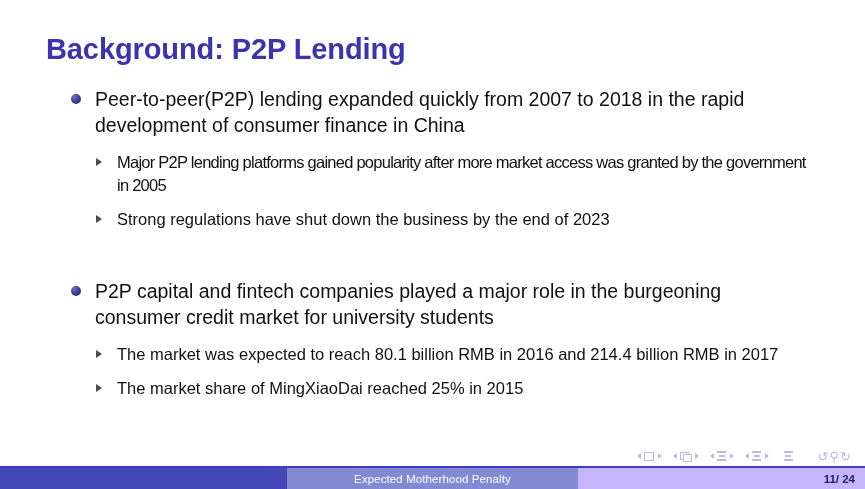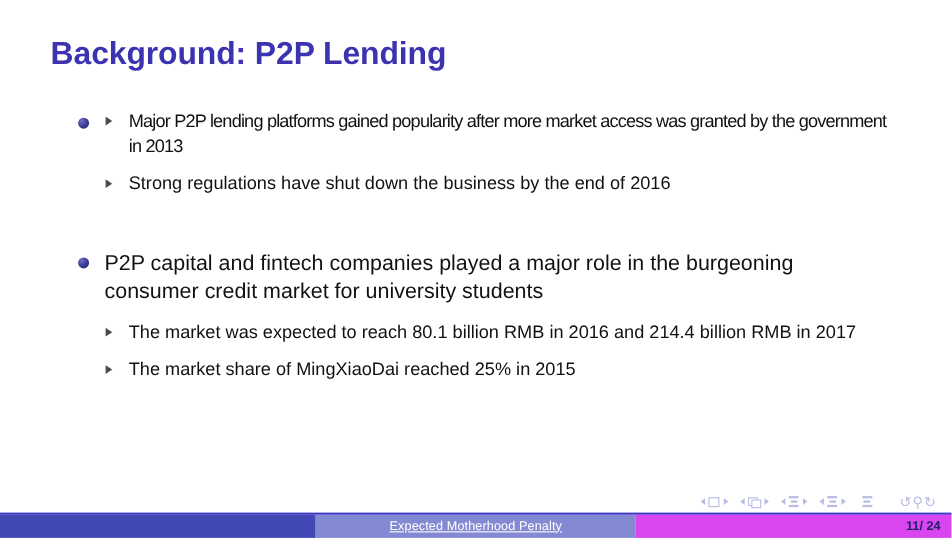--- a/index.html
+++ b/index.html
@@ -221,26 +221,25 @@
     width: 287px;
     background: #4248b5;
   }
   .seg-mid {
     width: 291px;
     background: #838ad3;
     justify-content: center;
   }
   .seg-mid .link {
     color: #ffffff;
-    text-decoration: underline;
     letter-spacing: 0.1px;
   }
   .seg-right {
     flex: 1;
-    background: #d946ef;
+    background: #c4b5fd;
     justify-content: flex-end;
     padding-right: 10px;
     box-sizing: border-box;
   }
   .seg-right .pageno {
     color: #20206a;
     font-size: 11.5px;
     font-weight: bold;
   }
 </style>
@@ -249,29 +248,30 @@
 
 <div class="slide">
 
   <h1 class="slide-title">Background: P2P Lending</h1>
 
   <div class="body">
 
     <div class="block">
       <div class="item1">
         <span class="dot"></span>
+        <span class="item1-text">Peer-to-peer(P2P) lending expanded quickly from 2007 to 2018 in the rapid development of consumer finance in China</span>
       </div>
       <div class="sublist">
         <div class="item2">
           <span class="tri"></span>
-          <span class="item2-text narrow">Major P2P lending platforms gained popularity after more market access was granted by the government in 2013</span>
+          <span class="item2-text narrow">Major P2P lending platforms gained popularity after more market access was granted by the government in 2005</span>
         </div>
         <div class="item2">
           <span class="tri"></span>
-          <span class="item2-text">Strong regulations have shut down the business by the end of 2016</span>
+          <span class="item2-text">Strong regulations have shut down the business by the end of 2023</span>
         </div>
       </div>
     </div>
 
     <div class="block">
       <div class="item1">
         <span class="dot"></span>
         <span class="item1-text">P2P capital and fintech companies played a major role in the burgeoning consumer credit market for university students</span>
       </div>
       <div class="sublist">

